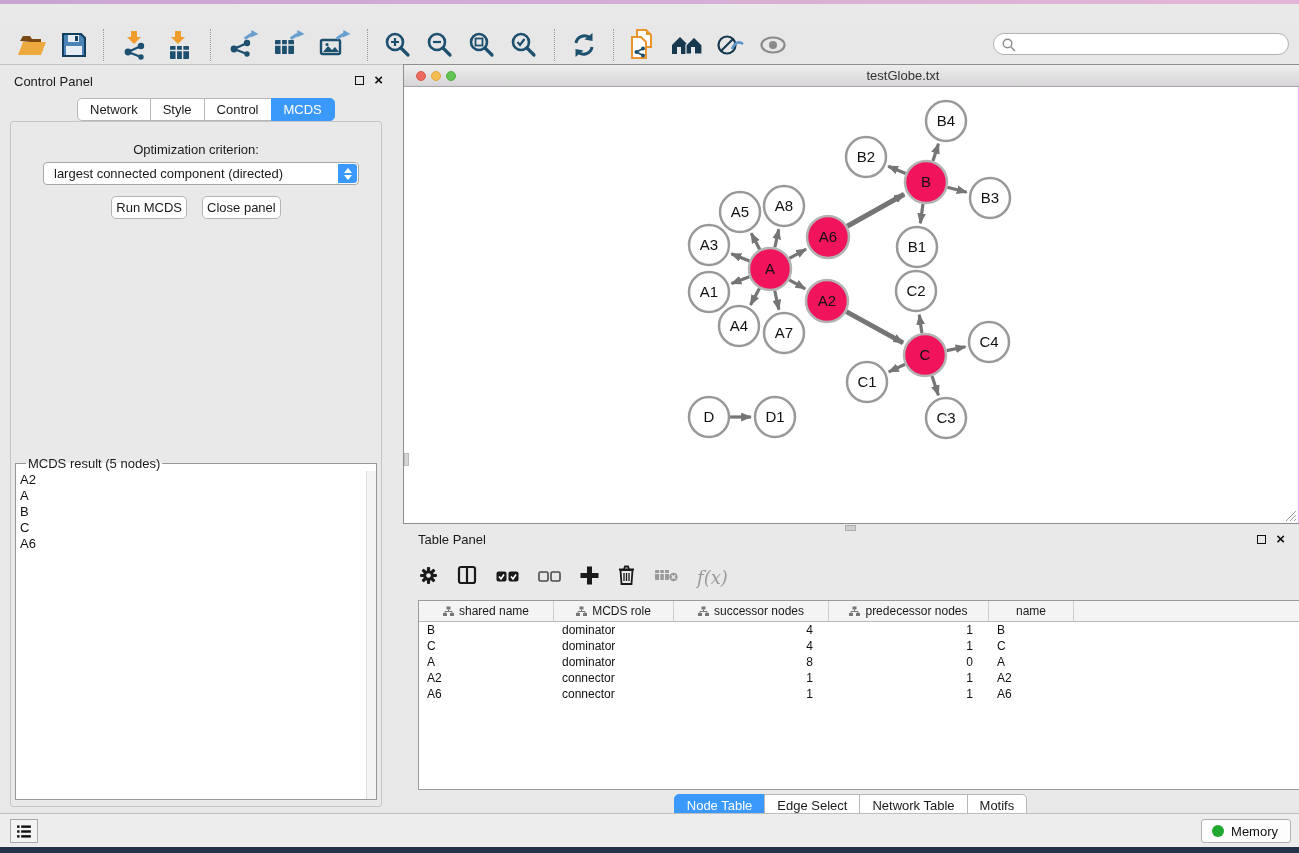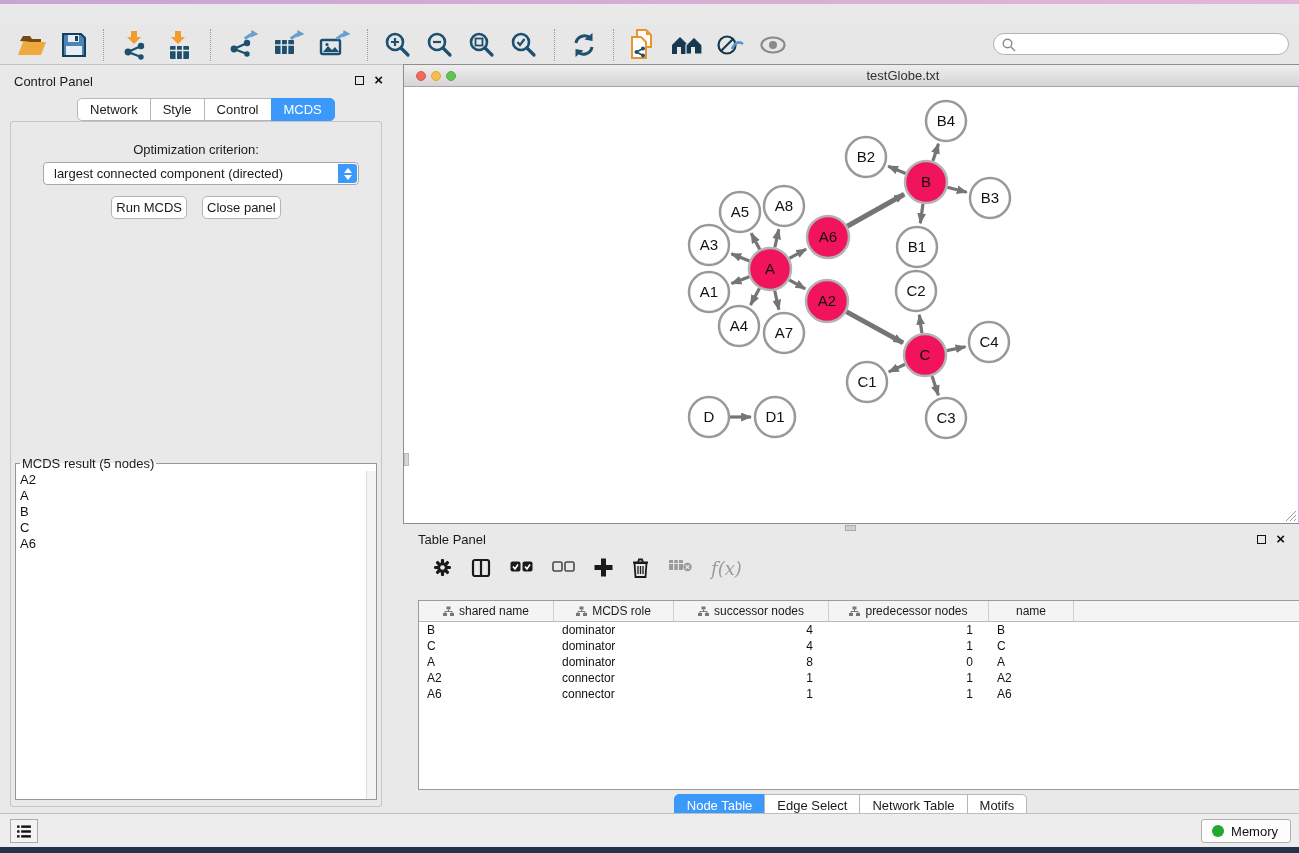--- a/index.html
+++ b/index.html
@@ -66,21 +66,21 @@
     border-bottom:5px solid #fff; }
   .chev-dn { width:0; height:0; border-left:4px solid transparent; border-right:4px solid transparent;
     border-top:5px solid #fff; }
   #cp-buttons { position:absolute; left:0; width:100%; top:74px; display:flex;
     justify-content:center; gap:15px; }
   .btn { background:#fff; border:1px solid #b4b4b4; border-radius:5px;
     font-size:13px; color:#1a1a1a; padding:3px 4px; }
 
   #mcds-fieldset { position:absolute; left:4px; right:4px; top:334px; bottom:6px;
     border:1px solid #979797; background:#fff; }
-  #mcds-fieldset legend { font-size:13px; color:#1a1a1a; margin-left:4px; padding:0 2px;
+  #mcds-fieldset legend { font-size:13px; color:#1a1a1a; margin-left:10px; padding:0 2px;
     background:transparent; }
   #mcds-list { position:absolute; left:0; top:0; right:10px; bottom:0; padding:1px 4px; }
   .mcds-item { font-size:13px; color:#111; line-height:16px; }
   #mcds-scroll { position:absolute; right:0; top:0; bottom:0; width:10px;
     background:#f4f4f4; border-left:1px solid #ddd; }
 
   
   #network-frame { position:absolute; left:403px; top:60px; width:1000px; height:460px;
     border:1px solid #8e8e8e; background:#f0abfc; }
   #net-titlebar { position:absolute; left:0; top:0; width:100%; height:22px;
@@ -92,22 +92,22 @@
   #canvas-mark { position:absolute; left:0px; top:366px; width:5px; height:13px;
     background:#d6d6d6; border:1px solid #bbb; }
   #resize-grip { position:absolute; right:1px; bottom:1px; width:12px; height:12px; }
 
   #divider-handle { position:absolute; left:845px; top:521px; width:11px; height:6px;
     background:#cfcfcf; border:1px solid #adadad; }
 
   
   #table-panel { position:absolute; left:403px; top:524px; width:896px; height:289px; }
   #tp-ctrls { right:14px; top:6px; }
-  #tp-toolbar { position:absolute; left:30px; top:30px; height:38px; display:flex;
-    align-items:flex-start; gap:19px; }
+  #tp-toolbar { position:absolute; left:16px; top:30px; height:38px; display:flex;
+    align-items:center; gap:19px; }
   #fx-label { font-family:"DejaVu Serif", serif; font-style:italic; font-size:18px; color:#9a9a9a; }
   #table-box { position:absolute; left:15px; top:72px; width:982px; height:190px;
     background:#fff; border:1px solid #9b9b9b; }
   #tbl-head { display:flex; background:#f4f4f4; border-bottom:1px solid #b9b9b9; height:21px; }
   .th { display:flex; align-items:center; justify-content:center; gap:5px;
     border-right:1px solid #cfcfcf; font-size:12px; color:#1a1a1a; }
   .th-filler { flex:1; border-right:none; }
   .tr { display:flex; height:16px; align-items:center; }
   .td { font-size:12px; color:#111; padding:0 16px 0 8px; overflow:hidden; white-space:nowrap; }
   .td.right { text-align:right; }

